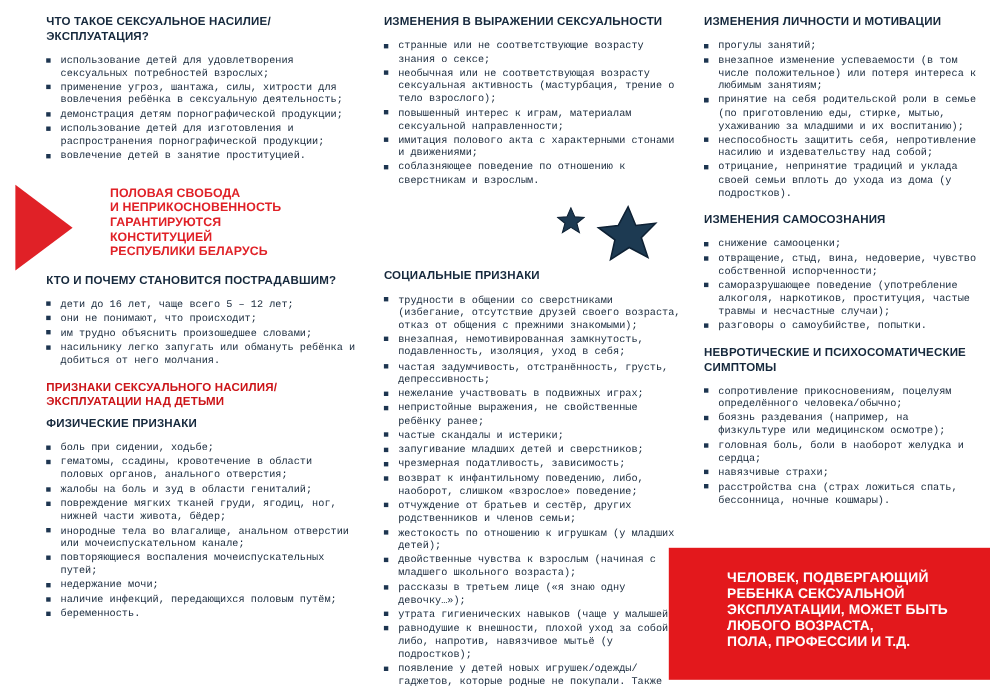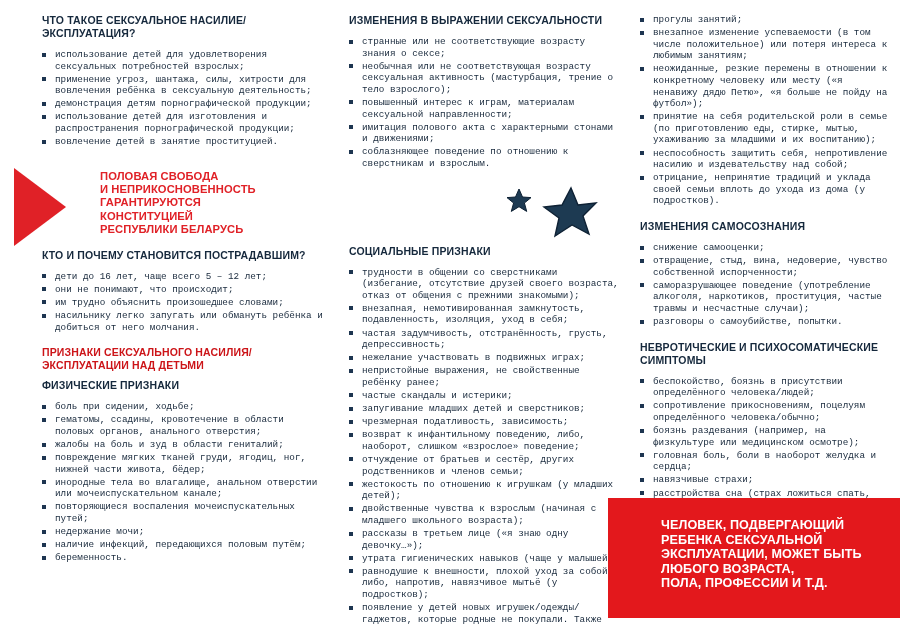--- a/index.html
+++ b/index.html
@@ -221,40 +221,40 @@
     </svg>
   </span>
   <span class="star" style="left:542px; top:186px;">
     <svg width="56" height="52" viewBox="0 0 56 52" aria-hidden="true">
       <polygon points="29,2 36,19 54,17 41,30 47,48 30,39 13,50 17,32 2,21 20,19" fill="#1d3a52" stroke="#0e2134" stroke-width="1.4"></polygon>
     </svg>
   </span>
 
   <div class="col col-right">
 
+    <h2 class="sec-head">ИЗМЕНЕНИЯ ЛИЧНОСТИ И МОТИВАЦИИ</h2>
     <ul class="blist">
       <li><span class="bsq"></span><span>прогулы занятий;</span></li>
       <li><span class="bsq"></span><span>внезапное изменение успеваемости (в том числе положительное) или потеря интереса к любимым занятиям;</span></li>
-      <li><span class="bsq"></span><span>неожиданные, резкие перемены в отношении к конкретному человеку или месту («я ненавижу дядю Петю», «я больше не пойду на футбол»);</span></li>
+      <li><span class="bsq"></span></li>
       <li><span class="bsq"></span><span>принятие на себя родительской роли в семье (по приготовлению еды, стирке, мытью, ухаживанию за младшими и их воспитанию);</span></li>
       <li><span class="bsq"></span><span>неспособность защитить себя, непротивление насилию и издевательству над собой;</span></li>
       <li><span class="bsq"></span><span>отрицание, непринятие традиций и уклада своей семьи вплоть до ухода из дома (у подростков).</span></li>
     </ul>
 
     <h2 class="sec-head">ИЗМЕНЕНИЯ САМОСОЗНАНИЯ</h2>
     <ul class="blist">
       <li><span class="bsq"></span><span>снижение самооценки;</span></li>
       <li><span class="bsq"></span><span>отвращение, стыд, вина, недоверие, чувство собственной испорченности;</span></li>
       <li><span class="bsq"></span><span>саморазрушающее поведение (употребление алкоголя, наркотиков, проституция, частые травмы и несчастные случаи);</span></li>
       <li><span class="bsq"></span><span>разговоры о самоубийстве, попытки.</span></li>
     </ul>
 
     <h2 class="sec-head">НЕВРОТИЧЕСКИЕ И ПСИХОСОМАТИЧЕСКИЕ СИМПТОМЫ</h2>
     <ul class="blist">
-      <li><span class="bsq"></span><span>беспокойство, боязнь в присутствии определённого человека/людей;</span></li>
       <li><span class="bsq"></span><span>сопротивление прикосновениям, поцелуям определённого человека/обычно;</span></li>
       <li><span class="bsq"></span><span>боязнь раздевания (например, на физкультуре или медицинском осмотре);</span></li>
       <li><span class="bsq"></span><span>головная боль, боли в наоборот желудка и сердца;</span></li>
       <li><span class="bsq"></span><span>навязчивые страхи;</span></li>
       <li><span class="bsq"></span><span>расстройства сна (страх ложиться спать, бессонница, ночные кошмары).</span></li>
     </ul>
   </div>
 
   <div class="redbox">
     <div class="rtext nowrap-break">ЧЕЛОВЕК, ПОДВЕРГАЮЩИЙ

